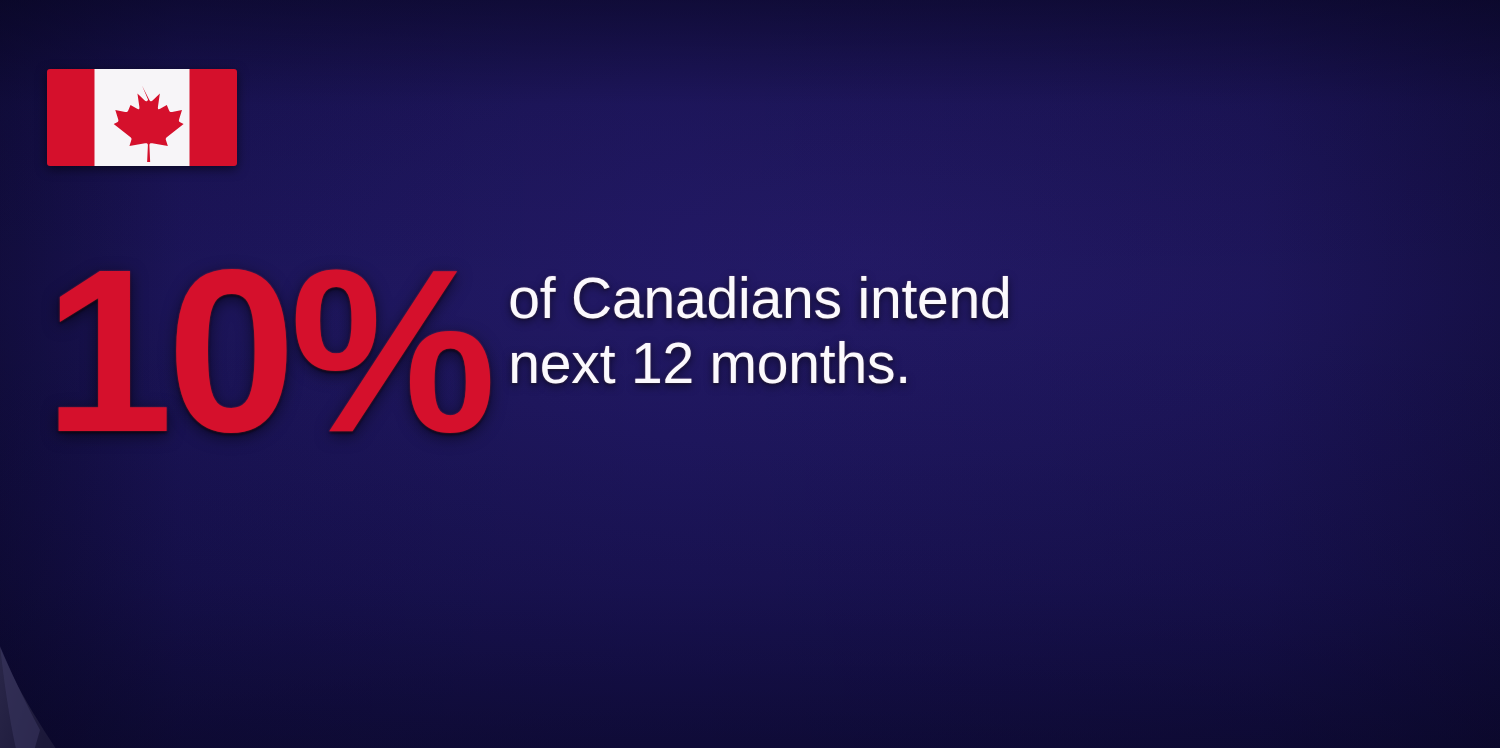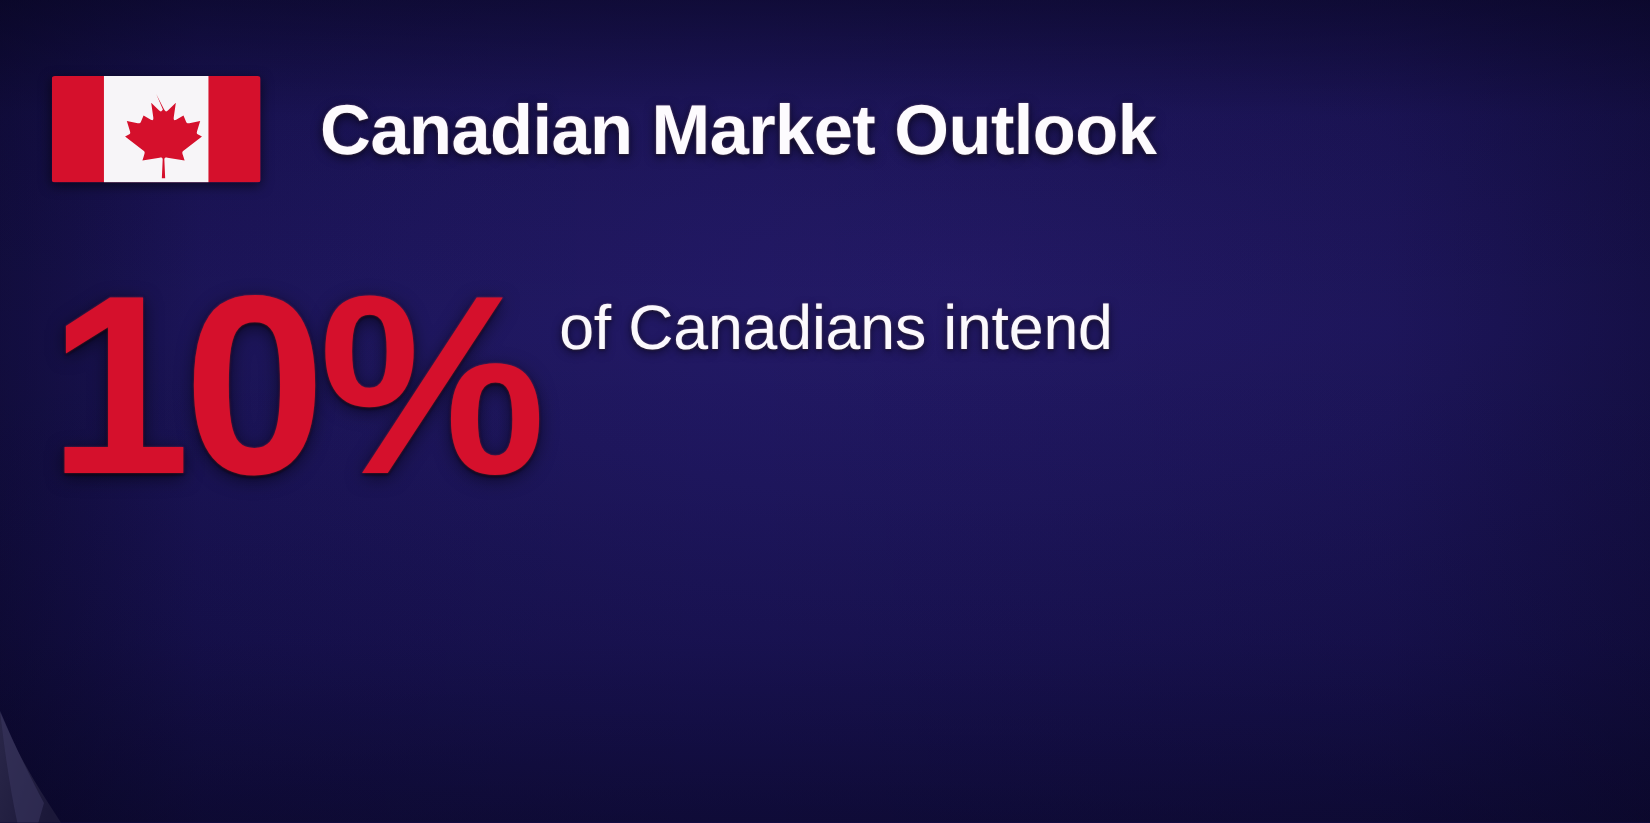--- a/index.html
+++ b/index.html
@@ -176,25 +176,25 @@
           c-1.9 -0.3 -3.0 0.1 -3.0 1.8 l0.8 17.6 l-3.2 0 l0.8 -17.6
           c0 -1.7 -1.1 -2.1 -3.0 -1.8 l-16.4 2.8 l1.6 -5.0
           c0.6 -2.2 1.2 -2.8 -0.8 -4.4 l-17.4 -13.2 l3.7 -1.8
           c1.4 -0.7 1.5 -1.5 1.0 -3.1 l-3.0 -9.6 l10.4 2.0
           c1.4 0.2 2.4 0.3 3.2 -1.6 l2.4 -5.6 l7.0 4.0
           c1.7 1.0 2.7 0.3 2.3 -2.3 l-2.0 -13.6 l7.4 7
           c1.2 1.2 2.5 1.8 3.8 -0.6 z"></path>
       </svg>
     </div>
 
-    <div class="headline">Canadian Market Outlook</div>
   </div>
 
   <div class="stat-row">
 
     <div class="stat-number">10%</div>
 
     <div class="stat-copy">
       <span class="line">of Canadians intend</span>
+      <span class="line">next 12 months.</span>
     </div>
   </div>
 
 </div>
 
 </body></html>

